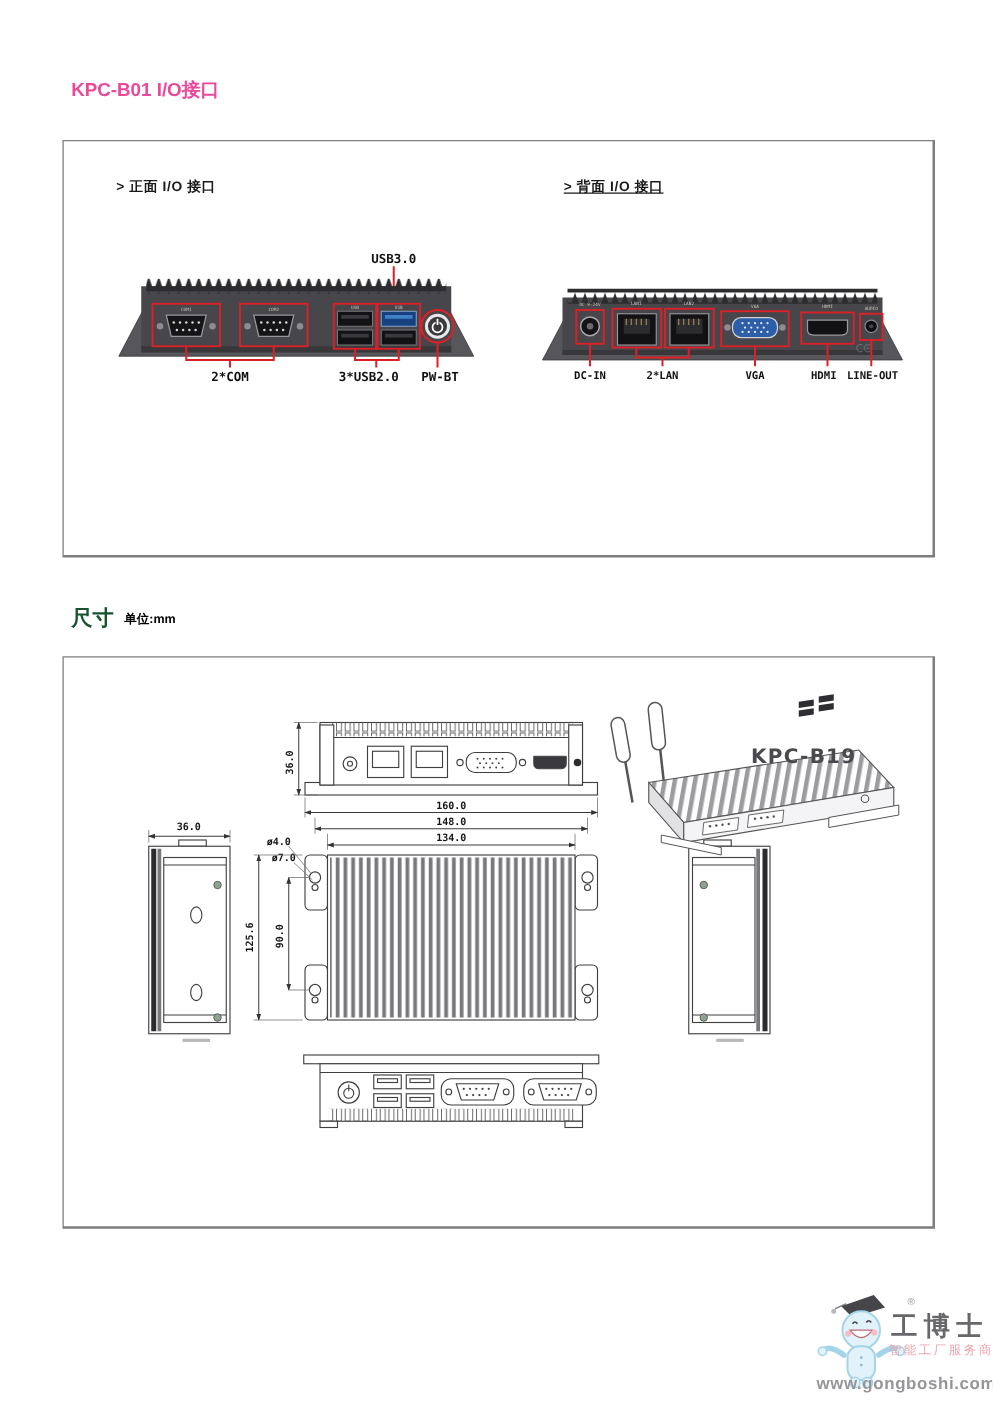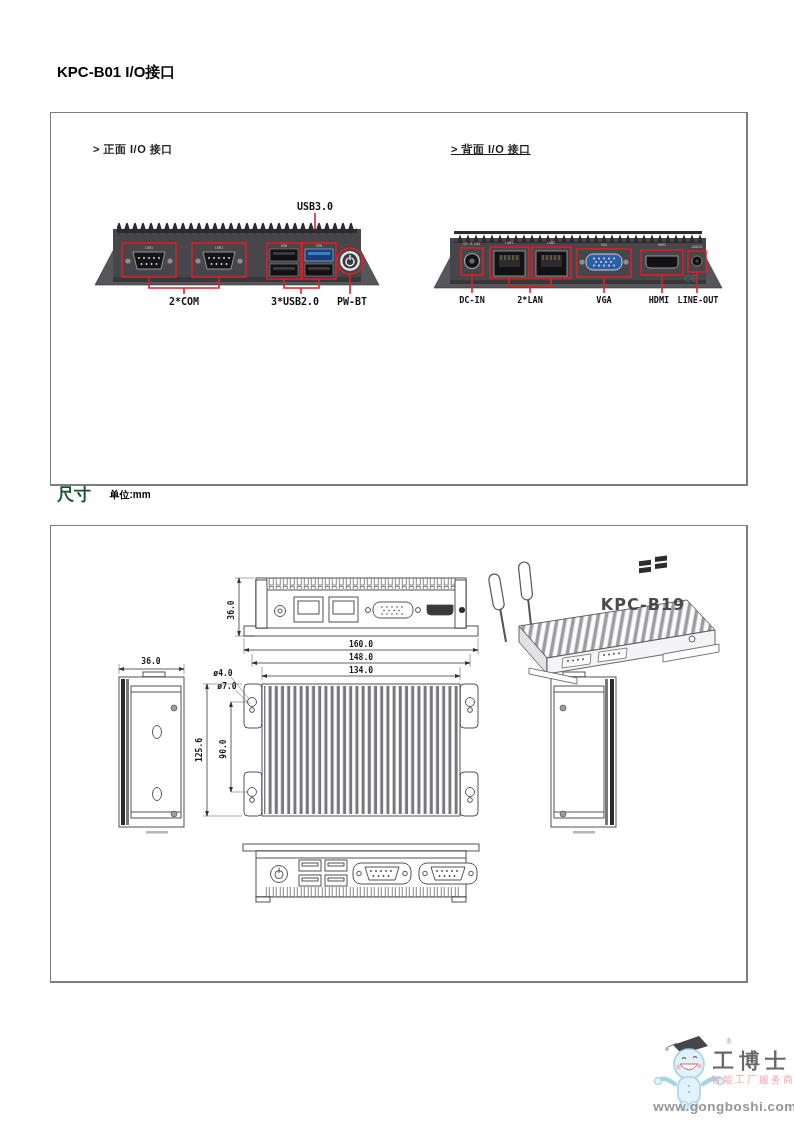--- a/index.html
+++ b/index.html
@@ -3,40 +3,40 @@
 <meta charset="utf-8">
 <style>
   * { margin:0; padding:0; box-sizing:border-box; }
   html,body { background:#ffffff; }
   .page {
     position:relative; width:794px; height:1123px; background:#ffffff;
     font-family:"Liberation Sans", sans-serif; overflow:hidden;
   }
   .title {
     position:absolute; left:57px; top:63px;
-    font-size:15px; font-weight:bold; color:#000000;
+    font-size:15px; font-weight:bold; color:#ec4899;
   }
   .panel {
     position:absolute; left:50px; width:698px; background:#fff;
     border:1px solid #7d7d7d; border-right-width:2px; border-bottom-width:2px;
   }
-  .panel-io { top:112px; height:374px; }
+  .panel-io { top:112px; height:334px; }
   .panel-dim { top:525px; height:458px; }
   .caption {
     position:absolute; font-size:11px; font-weight:bold; color:#1a1a1a;
     letter-spacing:0.5px;
   }
   .caption-front { left:42px; top:29px; }
   .caption-rear  { left:400px; top:29px;text-decoration:underline; }
   .photo-svg { position:absolute; }
   .front-photo { left:40px; top:84px; width:292px; height:112px; }
   .rear-photo  { left:381px; top:97px; width:292px; height:96px; }
   .dim-head { position:absolute; left:57px; top:483px; }
   .dim-title { font-size:17px; font-weight:bold; color:#14532d; }
-  .dim-unit { font-size:10px; font-weight:bold; color:#000; margin-left:14px; vertical-align:2px; }
+  .dim-unit { font-size:10px; font-weight:bold; color:#000; margin-left:4px; vertical-align:2px; }
   .dim-svg { position:absolute; left:0; top:0; width:697px; height:456px; }
   .logo { position:absolute; left:644px; top:1030px; width:150px; height:92px; }
   
   .photo-lbl { font-family:"DejaVu Sans Mono", monospace; font-size:10px; font-weight:bold; fill:#111; }
   .photo-lbl-sm { font-family:"DejaVu Sans Mono", monospace; font-size:8.5px; font-weight:bold; fill:#111; }
   .mark { font-family:"DejaVu Sans Mono", monospace; font-size:3.5px; fill:#cdc2b8; }
   .dimtxt { font-family:"DejaVu Sans Mono", monospace; font-size:8px; font-weight:bold; fill:#161616; }
   .red-ln { stroke:#dd2027; stroke-width:1.6; fill:none; }
   .red-bx { stroke:#dd2027; stroke-width:1.5; fill:none; }
   .dln { stroke:#3f3f3f; stroke-width:0.9; fill:none; }

